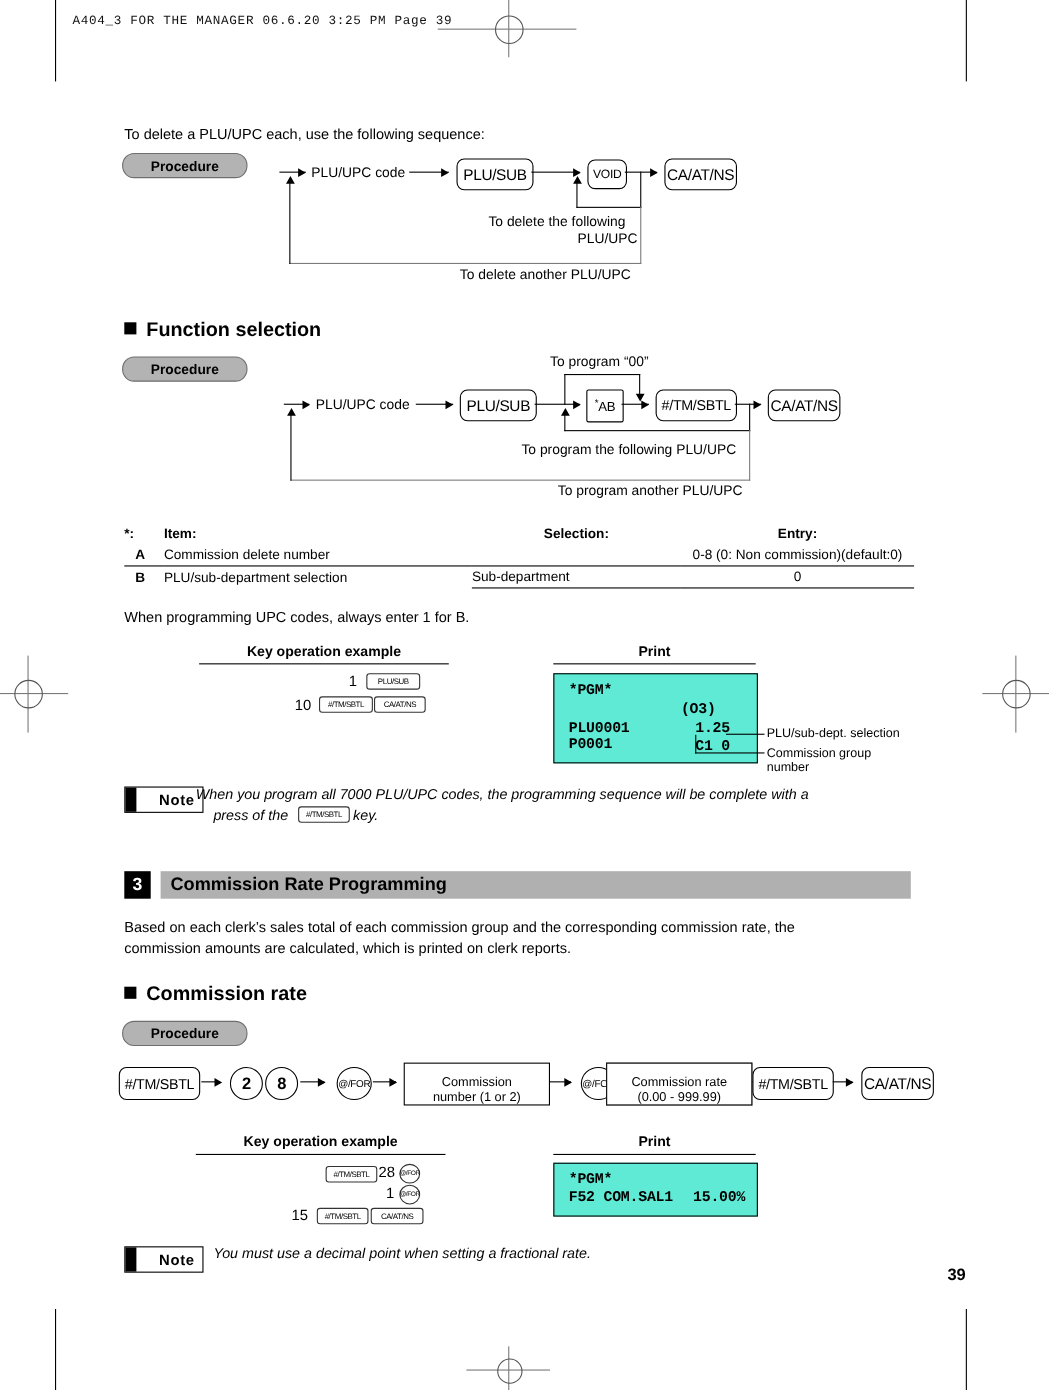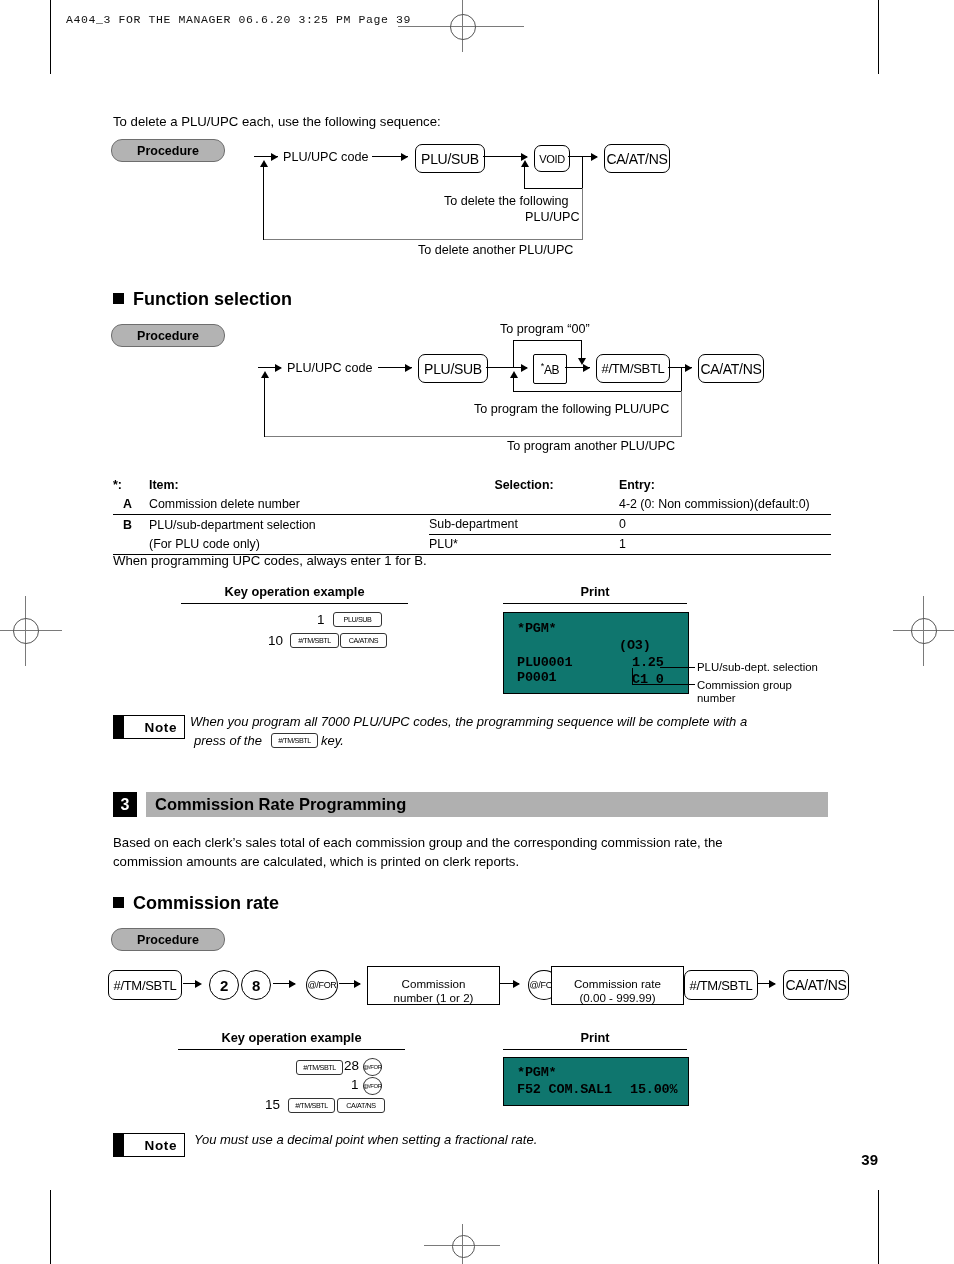--- a/index.html
+++ b/index.html
@@ -66,28 +66,28 @@
 
   
   .tbl{position:absolute;left:113px;top:476px;width:718px;font-size:12.4px;}
   .tbl table{border-collapse:collapse;width:100%;}
   .tbl td,.tbl th{padding:2px 0 3px 0;vertical-align:bottom;}
   .rule-full{border-bottom:1.3px solid #000;}
   .rule-part{border-bottom:1px solid #000;}
   .c-item{width:26px;font-weight:bold;padding-left:10px!important;}
   .c-desc{width:280px;}
   .c-sel{width:190px;text-align:left;}
-  .c-ent{}
+  .c-ent{text-align:center;}
 
   
   .exhead{position:absolute;font-size:12.8px;font-weight:bold;text-align:center;
           border-bottom:1.4px solid #000;padding-bottom:4px;}
 
   
-  .receipt{position:absolute;border:1.5px solid #000;background:#0f766e;
+  .receipt{position:absolute;border:1.5px solid #000;background:#5eead4;
            font-family:"Liberation Mono",monospace;}
   .rline{position:absolute;white-space:pre;font-size:13.5px;font-weight:bold;letter-spacing:-.2px;}
 
   
   .notebox{position:absolute;height:22px;border:1.6px solid #000;background:#fff;
            display:flex;align-items:center;}
   .notebox .blk{width:10px;height:100%;background:#000;}
   .notebox .txt{flex:1;text-align:right;font-size:13.5px;font-weight:bold;
                 letter-spacing:.6px;padding:0 7px;}
   .noteitalic{position:absolute;font-size:13px;font-style:italic;line-height:19px;}
@@ -219,34 +219,28 @@
         <tr>
       <td class="c-item bold" style="padding-left:0!important;">*:</td>
       <td class="c-desc bold">Item:</td>
       <td class="c-sel bold" style="text-align:center;">Selection:</td>
       <td class="c-ent bold">Entry:</td>
     </tr>
     <tr>
       <td class="c-item rule-full">A</td>
       <td class="c-desc rule-full">Commission delete number</td>
       <td class="c-sel rule-full"></td>
-      <td class="c-ent rule-full">4-2 (0: Non commission)(default:0)</td>
+      <td class="c-ent rule-full">0-8 (0: Non commission)(default:0)</td>
     </tr>
     <tr>
       <td class="c-item">B</td>
       <td class="c-desc">PLU/sub-department selection</td>
       <td class="c-sel rule-part">Sub-department</td>
       <td class="c-ent rule-part">0</td>
     </tr>
-    <tr>
-      <td class="c-item rule-full"></td>
-      <td class="c-desc rule-full">(For PLU code only)</td>
-      <td class="c-sel rule-full">PLU*</td>
-      <td class="c-ent rule-full">1</td>
-    </tr>
   </tbody>
     </table>
 </div>
 <div class="abs body-t" style="left:113px;top:552px;">When programming UPC codes, always enter 1 for B.</div>
 
 <div class="exhead" style="left:181px;top:584px;width:227px;">Key operation example</div>
 <div class="exhead" style="left:503px;top:584px;width:184px;">Print</div>
 
 <div class="abs" style="left:317px;top:612px;font-size:13.5px;">1</div>
 <div class="kmini" style="left:333px;top:612px;width:47px;">
@@ -273,21 +267,21 @@
 <div class="lbl" style="left:697px;top:661px;font-size:11.4px;">PLU/sub-dept. selection</div>
 <div class="ln-v" style="left:632px;top:668px;height:17px;"></div>
 <div class="ln-h" style="left:632px;top:684px;width:63px;"></div>
 <div class="lbl" style="left:697px;top:679px;font-size:11.4px;">Commission group</div>
 <div class="lbl" style="left:697px;top:692px;font-size:11.4px;">number</div>
 
 <div class="notebox" style="left:113px;top:715px;width:70px;">
   <div class="blk"></div>
   <div class="txt">Note</div>
 </div>
-<div class="noteitalic" style="left:190px;top:712px;">When you program all 7000 PLU/UPC codes, the programming sequence will be complete with a</div>
+<div class="noteitalic" style="left:178px;top:712px;">When you program all 7000 PLU/UPC codes, the programming sequence will be complete with a</div>
 <div class="noteitalic" style="left:194px;top:731px;">press of the</div>
 <div class="kmini" style="left:271px;top:733px;width:45px;">
   <span>#/TM/SBTL</span>
 </div>
 <div class="noteitalic" style="left:321px;top:731px;">key.</div>
 
 <div class="secbar" style="top:792px;"></div>
 <div class="secnum" style="top:792px;">3</div>
 <div class="sectitle" style="top:792px;">Commission Rate Programming</div>
 

